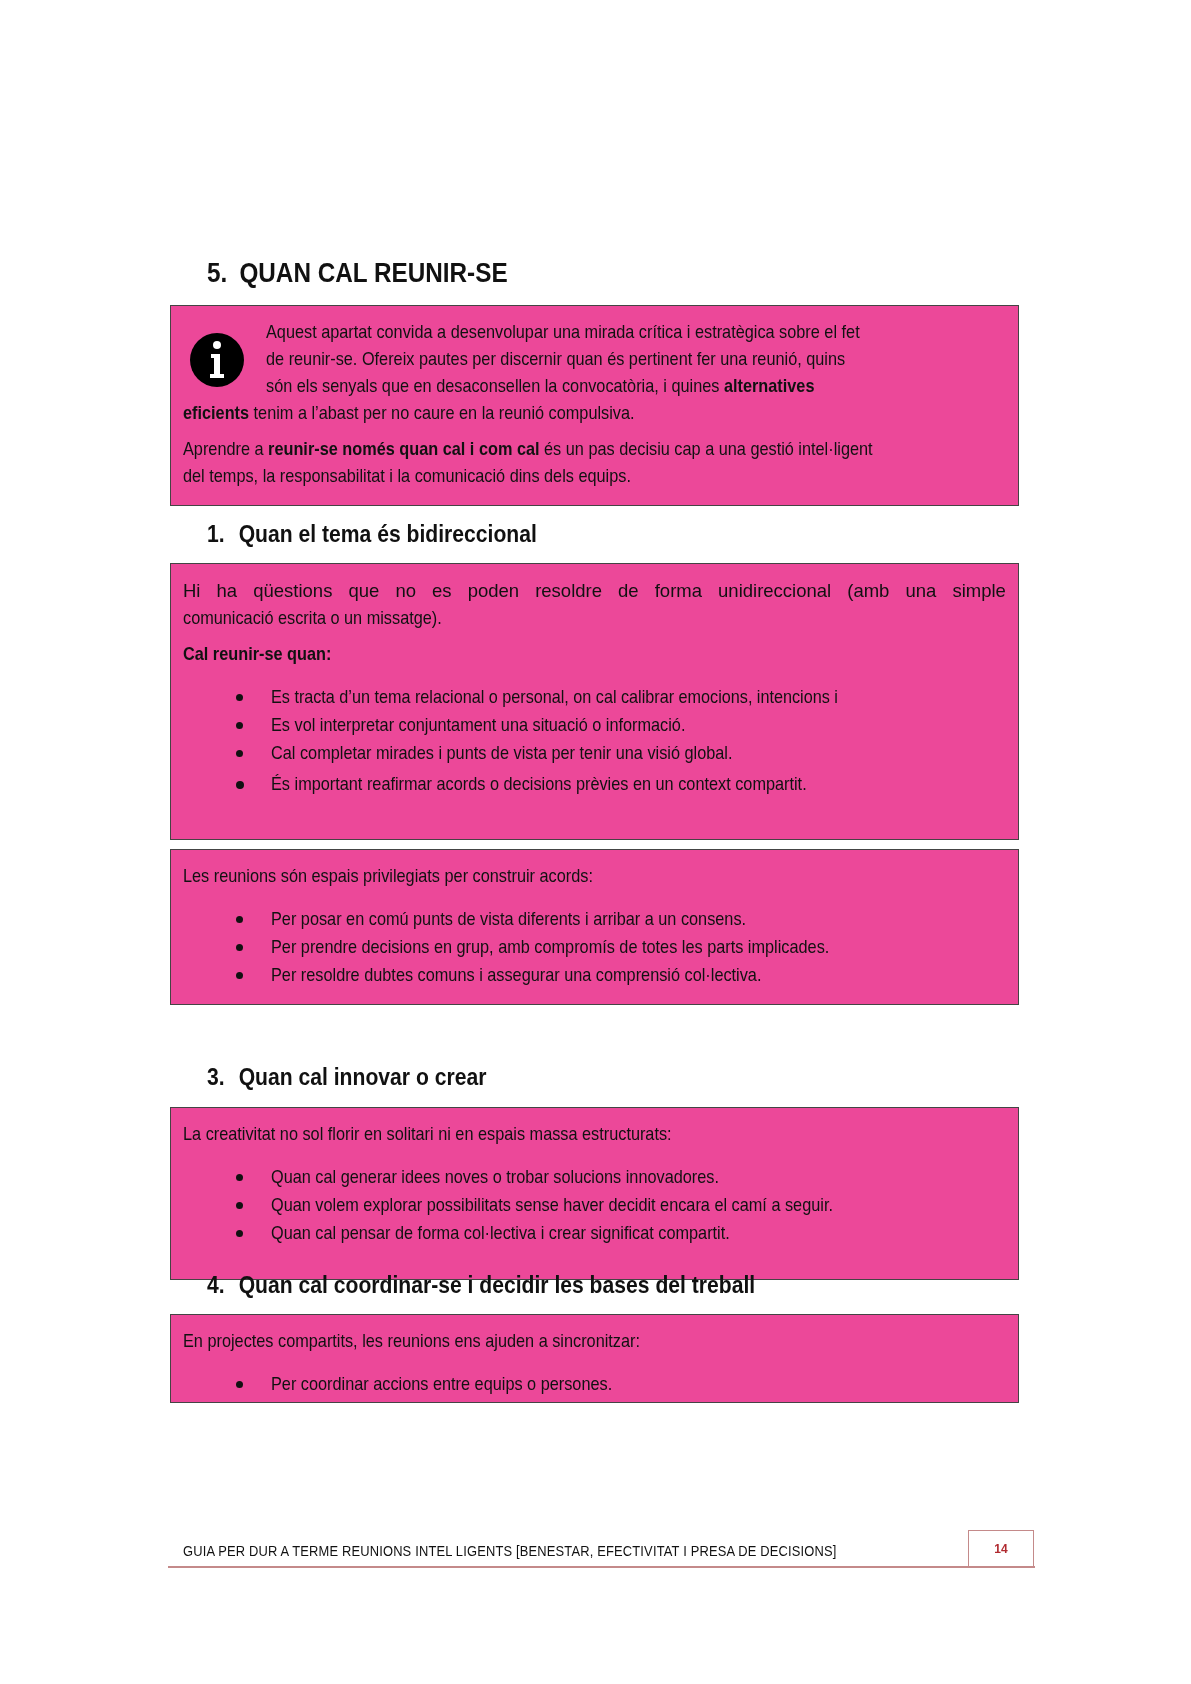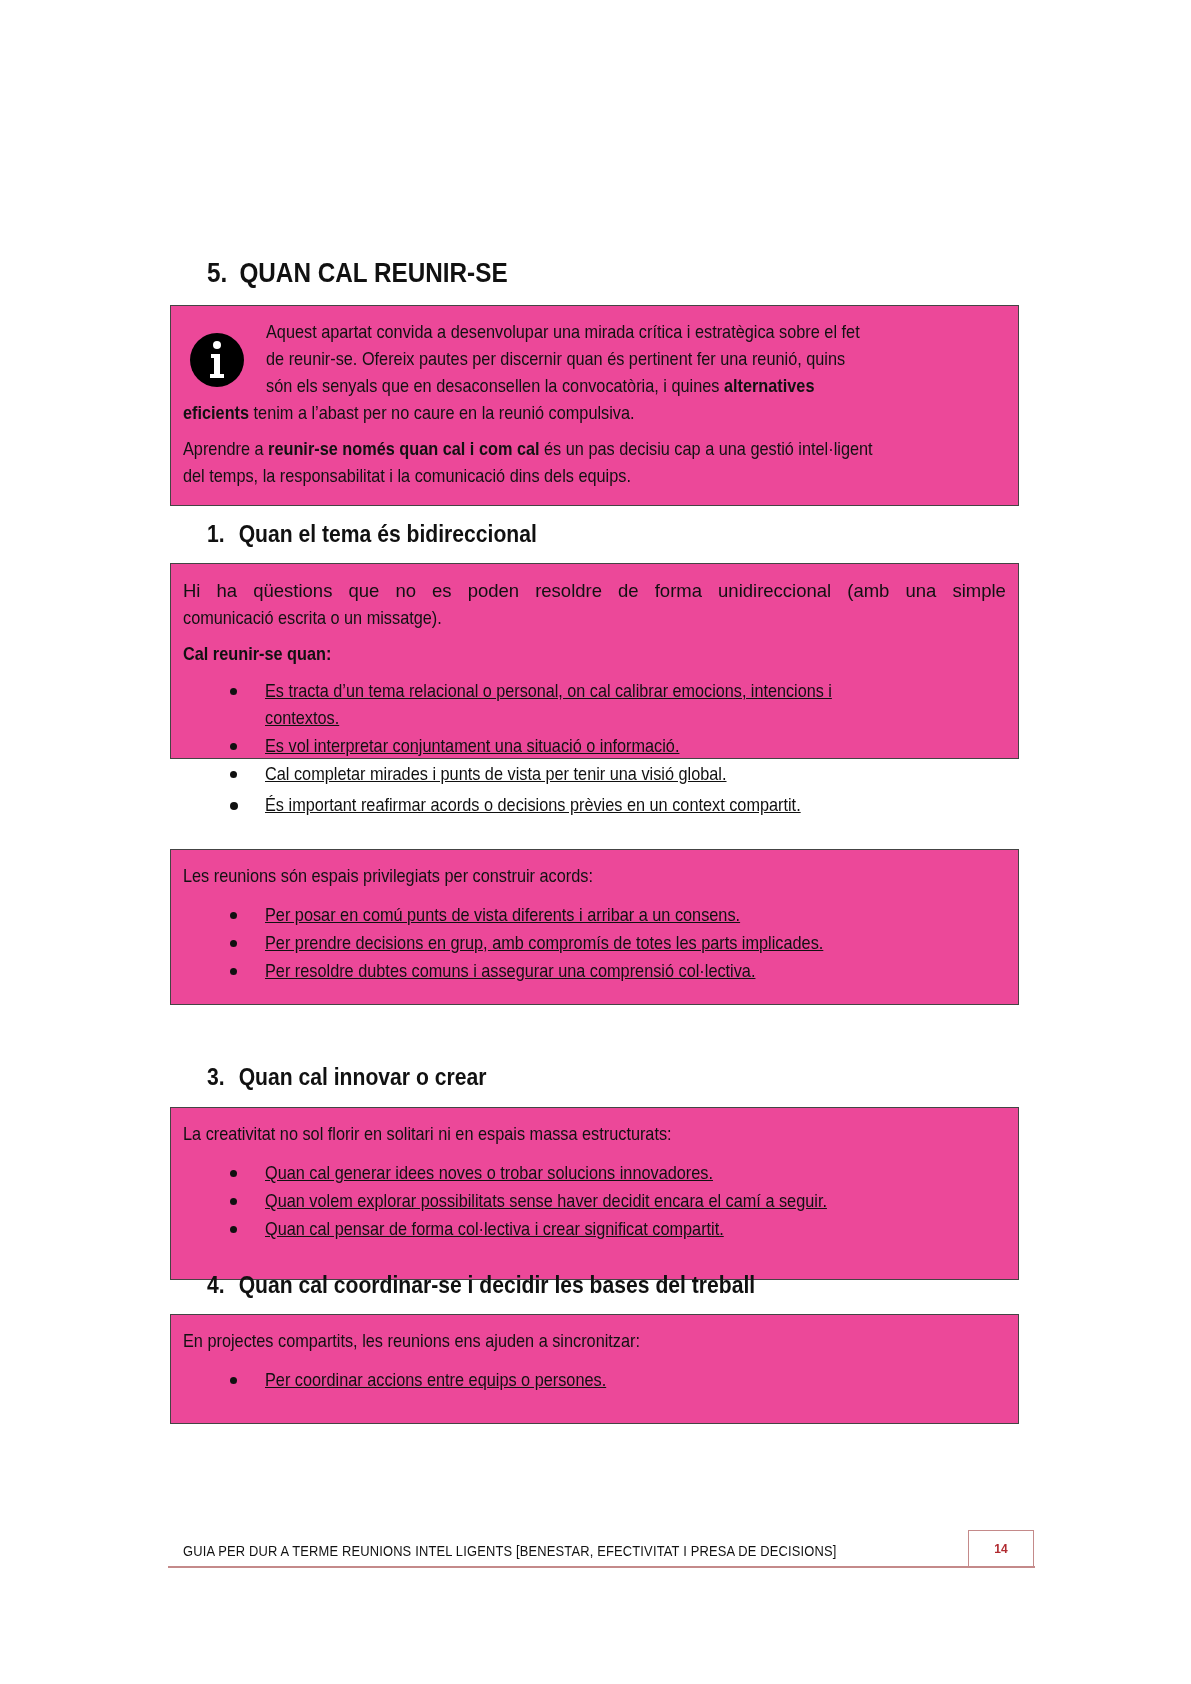--- a/index.html
+++ b/index.html
@@ -18,21 +18,21 @@
   }
   .sub-title .num { display: inline-block; width: 36px; }
   .box {
     position: absolute; left: 170px; width: 849px; box-sizing: border-box;
     border: 1.5px solid #444; background: #ec4899;
     padding: 10px 12px 10px 12px;
     font-size: 18.5px; line-height: 27px;
   }
   .txt { display: block; transform: scaleX(0.88); transform-origin: left center; white-space: nowrap; }
   .justify-line { display: flex; justify-content: space-between; white-space: nowrap; }
-  ul.bullets { list-style: none; margin: 10px; padding: 0; text-decoration: underline; }
+  ul.bullets { list-style: none; margin: 16px; padding: 0; }
   ul.bullets li { position: relative; padding-left: 72px; line-height: 28px; }
   ul.bullets li .dot {
     position: absolute; left: 37px; top: 11px; width: 7px; height: 7px; border-radius: 50%; background: #111;
   }
   .info-icon {
     position: absolute; left: 18px; top: 26px; width: 56px; height: 56px;
   }
   .footer-text {
     position: absolute; left: 183px; top: 1542px; font-size: 15px; color: #111;
     transform: scaleX(0.86); transform-origin: left center; white-space: nowrap;
@@ -67,21 +67,21 @@
     <span class="txt"><span>són els senyals que en desaconsellen la convocatòria, i quines </span><b>alternatives</b></span>
   </div>
   <span class="txt" style="margin-bottom:9px;"><b>eficients</b><span> tenim a l’abast per no caure en la reunió compulsiva.</span></span>
   <span class="txt"><span>Aprendre a </span><b>reunir-se només quan cal i com cal</b><span> és un pas decisiu cap a una gestió intel·ligent</span></span>
   <span class="txt">del temps, la responsabilitat i la comunicació dins dels equips.</span>
 </div>
 
 <div class="sub-title" style="top:520px;">
   <span class="num">1.</span><span>Quan el tema és bidireccional</span>
 </div>
-<div class="box" style="top:563px; height:196px; padding-top:13px;">
+<div class="box" style="top:563px; height:277px; padding-top:13px;">
   <div class="justify-line" style="font-size:18.5px;">
     <span>Hi</span>
     <span>ha</span>
     <span>qüestions</span>
     <span>que</span>
     <span>no</span>
     <span>es</span>
     <span>poden</span>
     <span>resoldre</span>
     <span>de</span>
@@ -90,23 +90,20 @@
     <span>(amb</span>
     <span>una</span>
     <span>simple</span>
   </div>
   <span class="txt" style="margin-bottom:9px;">comunicació escrita o un missatge).</span>
   <span class="txt" style="margin-bottom:10px;"><b>Cal reunir-se quan:</b></span>
   <ul class="bullets">
     <li>
         <span class="dot"></span>
         <span class="txt" style="transform:scaleX(0.875);">Es tracta d’un tema relacional o personal, on cal calibrar emocions, intencions i</span>
-      </li>
-    <li style="margin-top:-1px;">
-        <span class="txt">contextos.</span>
       </li>
     <li>
         <span class="dot"></span>
         <span class="txt">Es vol interpretar conjuntament una situació o informació.</span>
       </li>
     <li>
         <span class="dot"></span>
         <span class="txt">Cal completar mirades i punts de vista per tenir una visió global.</span>
       </li>
     <li style="margin-top:3px;">
@@ -154,21 +151,21 @@
     <li>
         <span class="dot"></span>
         <span class="txt">Quan cal pensar de forma col·lectiva i crear significat compartit.</span>
       </li>
   </ul>
 </div>
 
 <div class="sub-title" style="top:1271px;">
   <span class="num">4.</span><span>Quan cal coordinar-se i decidir les bases del treball</span>
 </div>
-<div class="box" style="top:1314px; height:110px; padding-top:12px;">
+<div class="box" style="top:1314px; height:89px; padding-top:12px;">
   <span class="txt" style="margin-bottom:12px;">En projectes compartits, les reunions ens ajuden a sincronitzar:</span>
   <ul class="bullets">
     <li>
         <span class="dot"></span>
         <span class="txt">Per coordinar accions entre equips o persones.</span>
       </li>
   </ul>
 </div>
 
 <div class="footer-text">GUIA PER DUR A TERME REUNIONS INTEL LIGENTS [BENESTAR, EFECTIVITAT I PRESA DE DECISIONS]</div>

